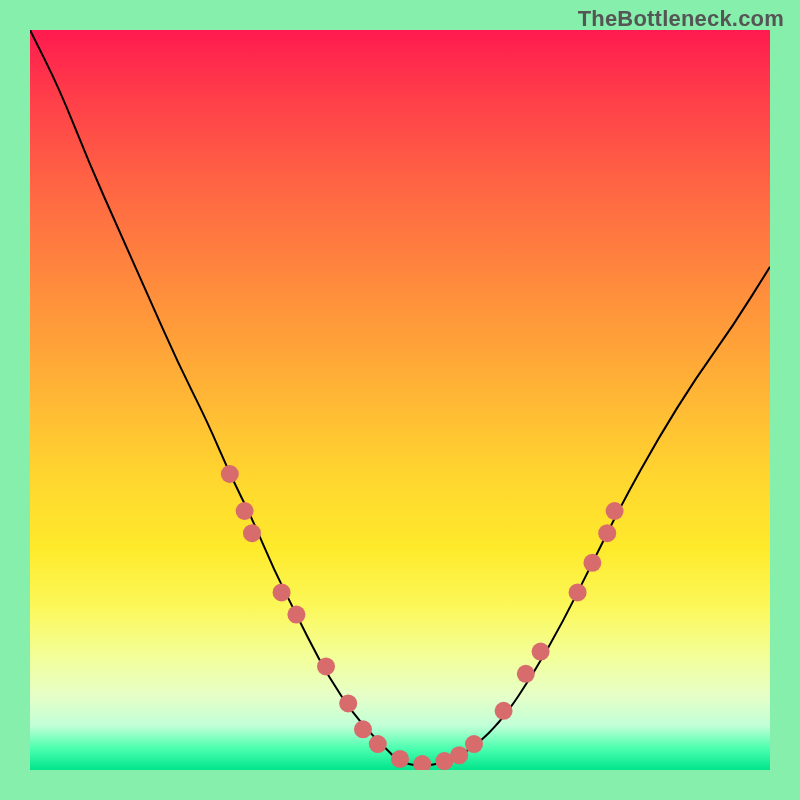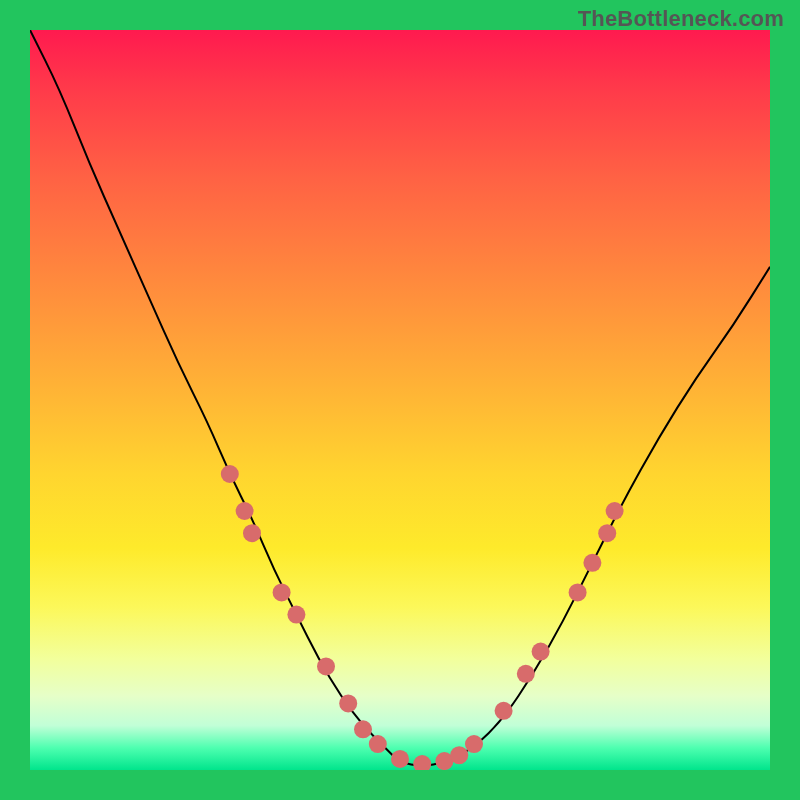--- a/index.html
+++ b/index.html
@@ -8,21 +8,21 @@
     width: 800px;
     height: 800px;
     overflow: hidden;
     background: #000;
     font-family: Arial, Helvetica, sans-serif;
   }
   .stage {
     position: relative;
     width: 800px;
     height: 800px;
-    background: #22c55e;
+    background: #86efac;
   }
   .watermark {
     position: absolute;
     top: 6px;
     right: 16px;
     color: #555;
     font-size: 22px;
     font-weight: 600;
     letter-spacing: 0.2px;
     z-index: 50;

